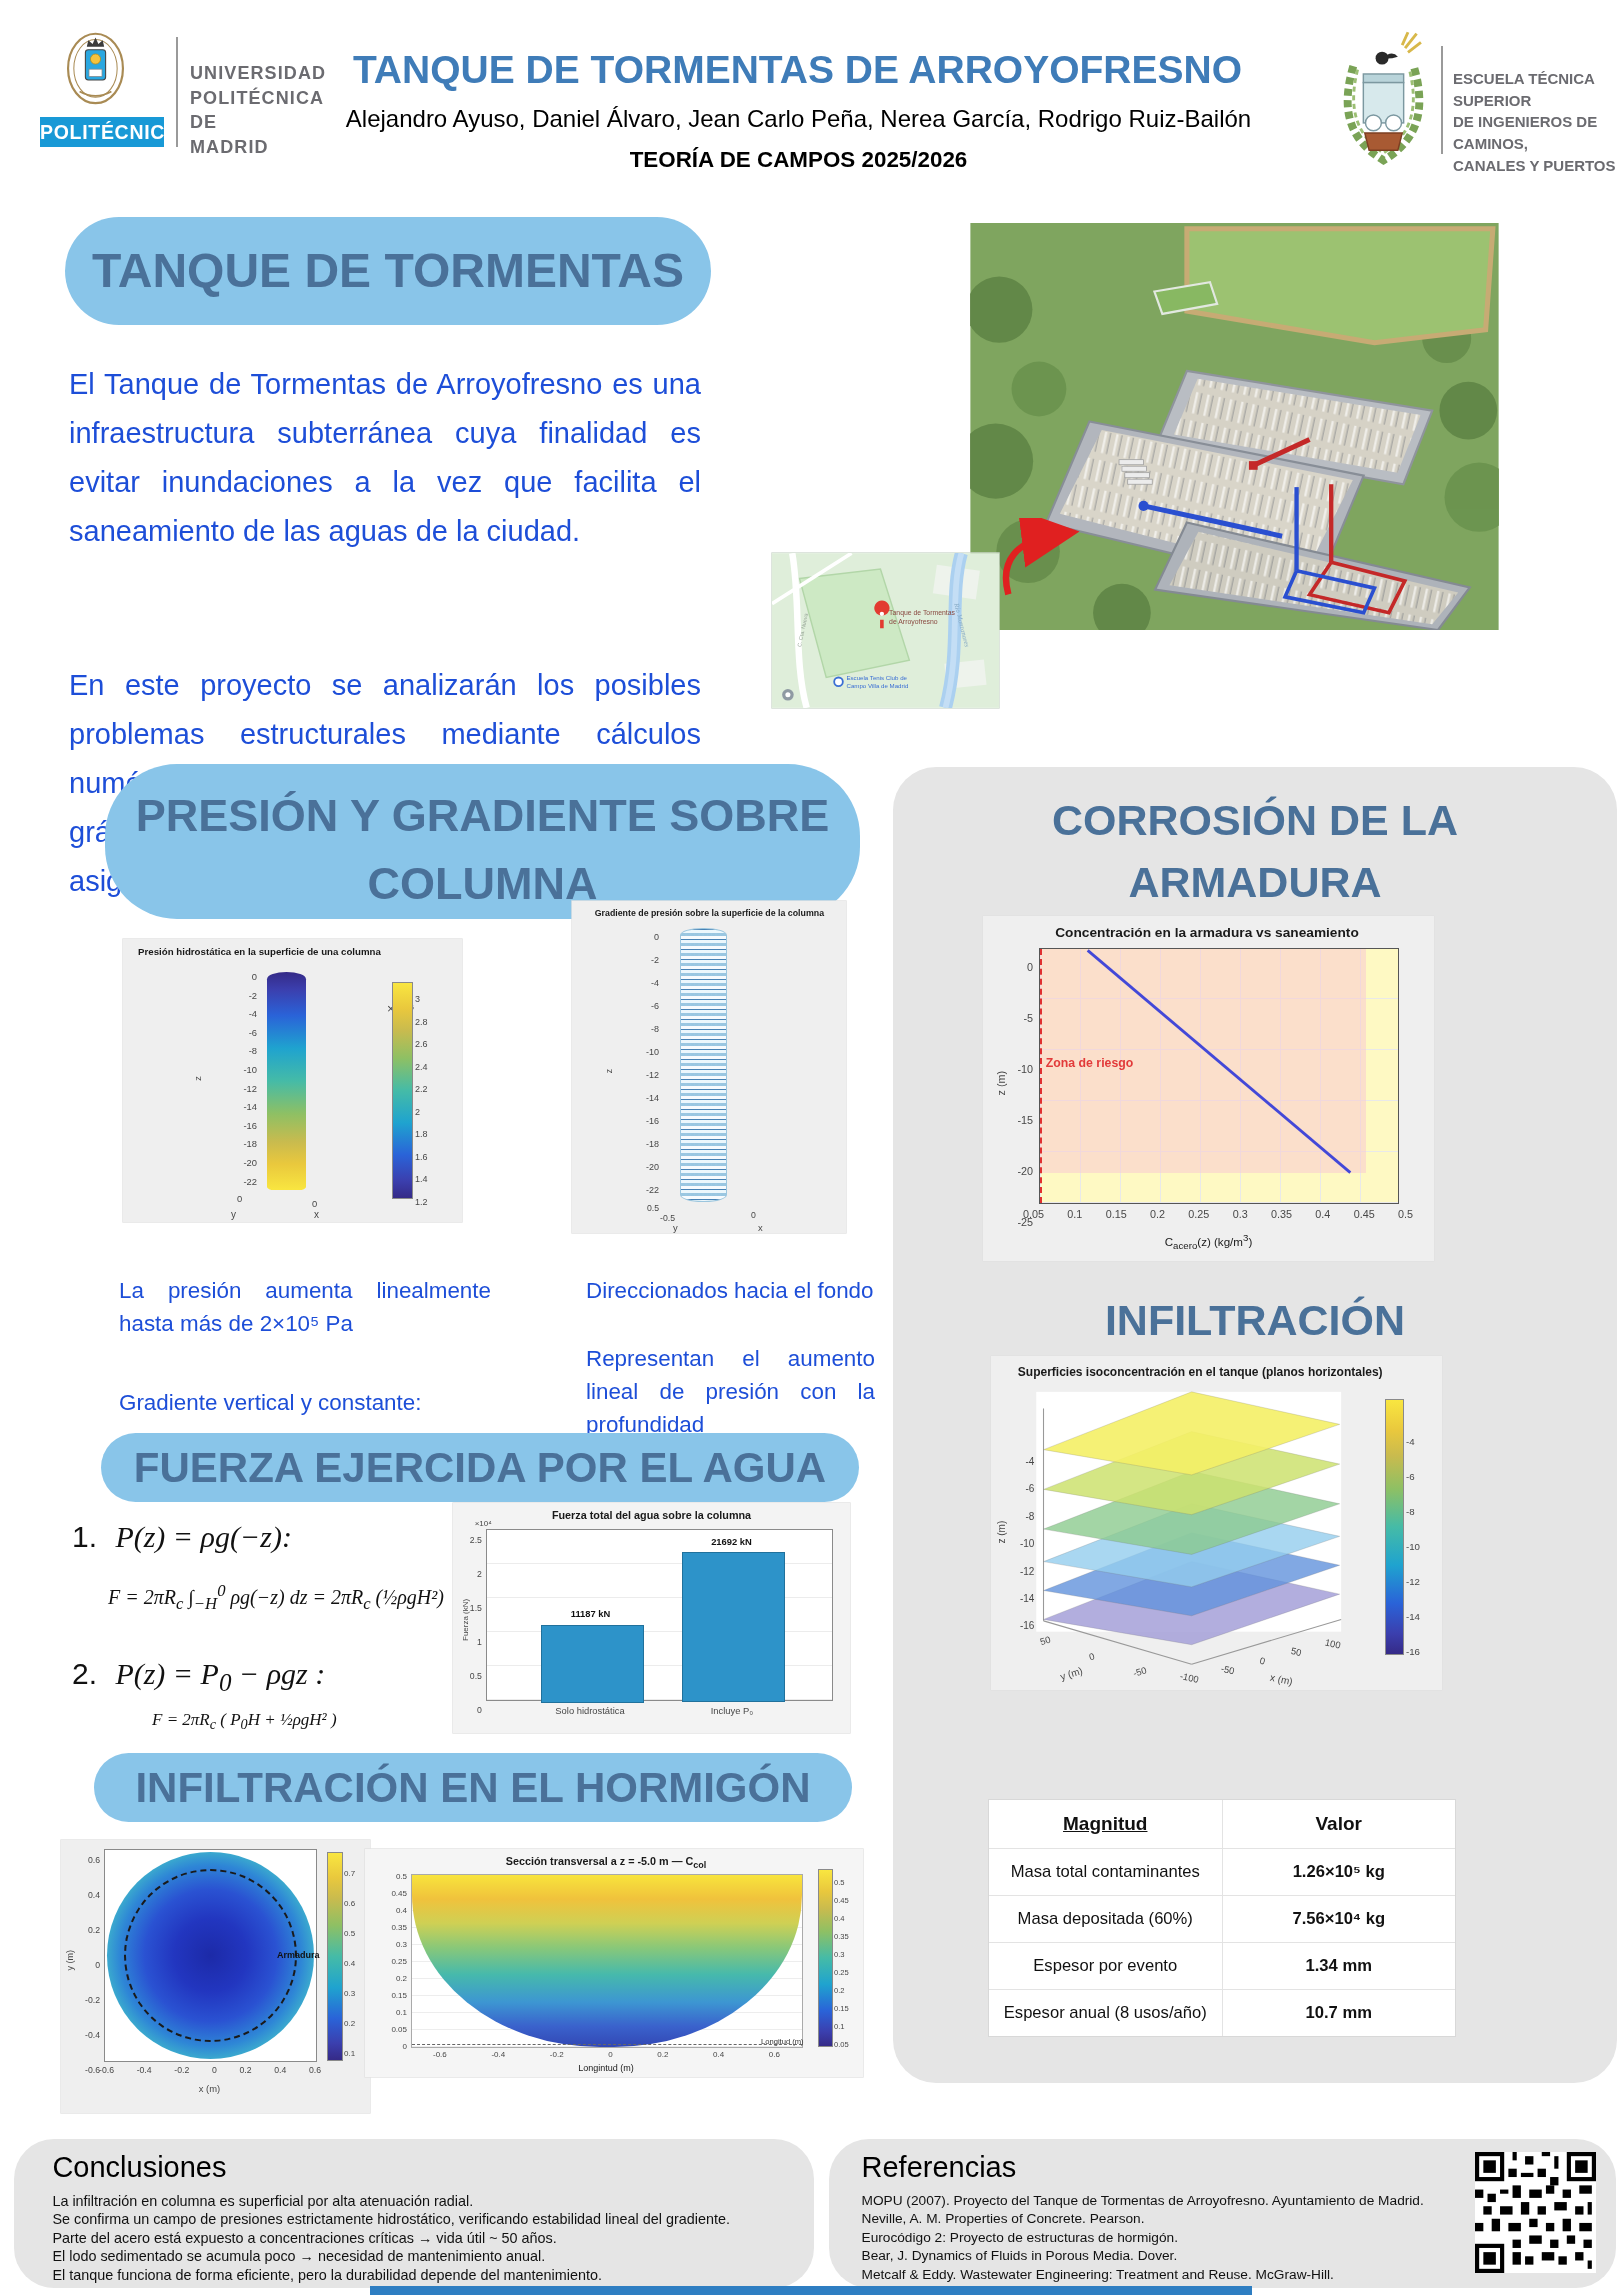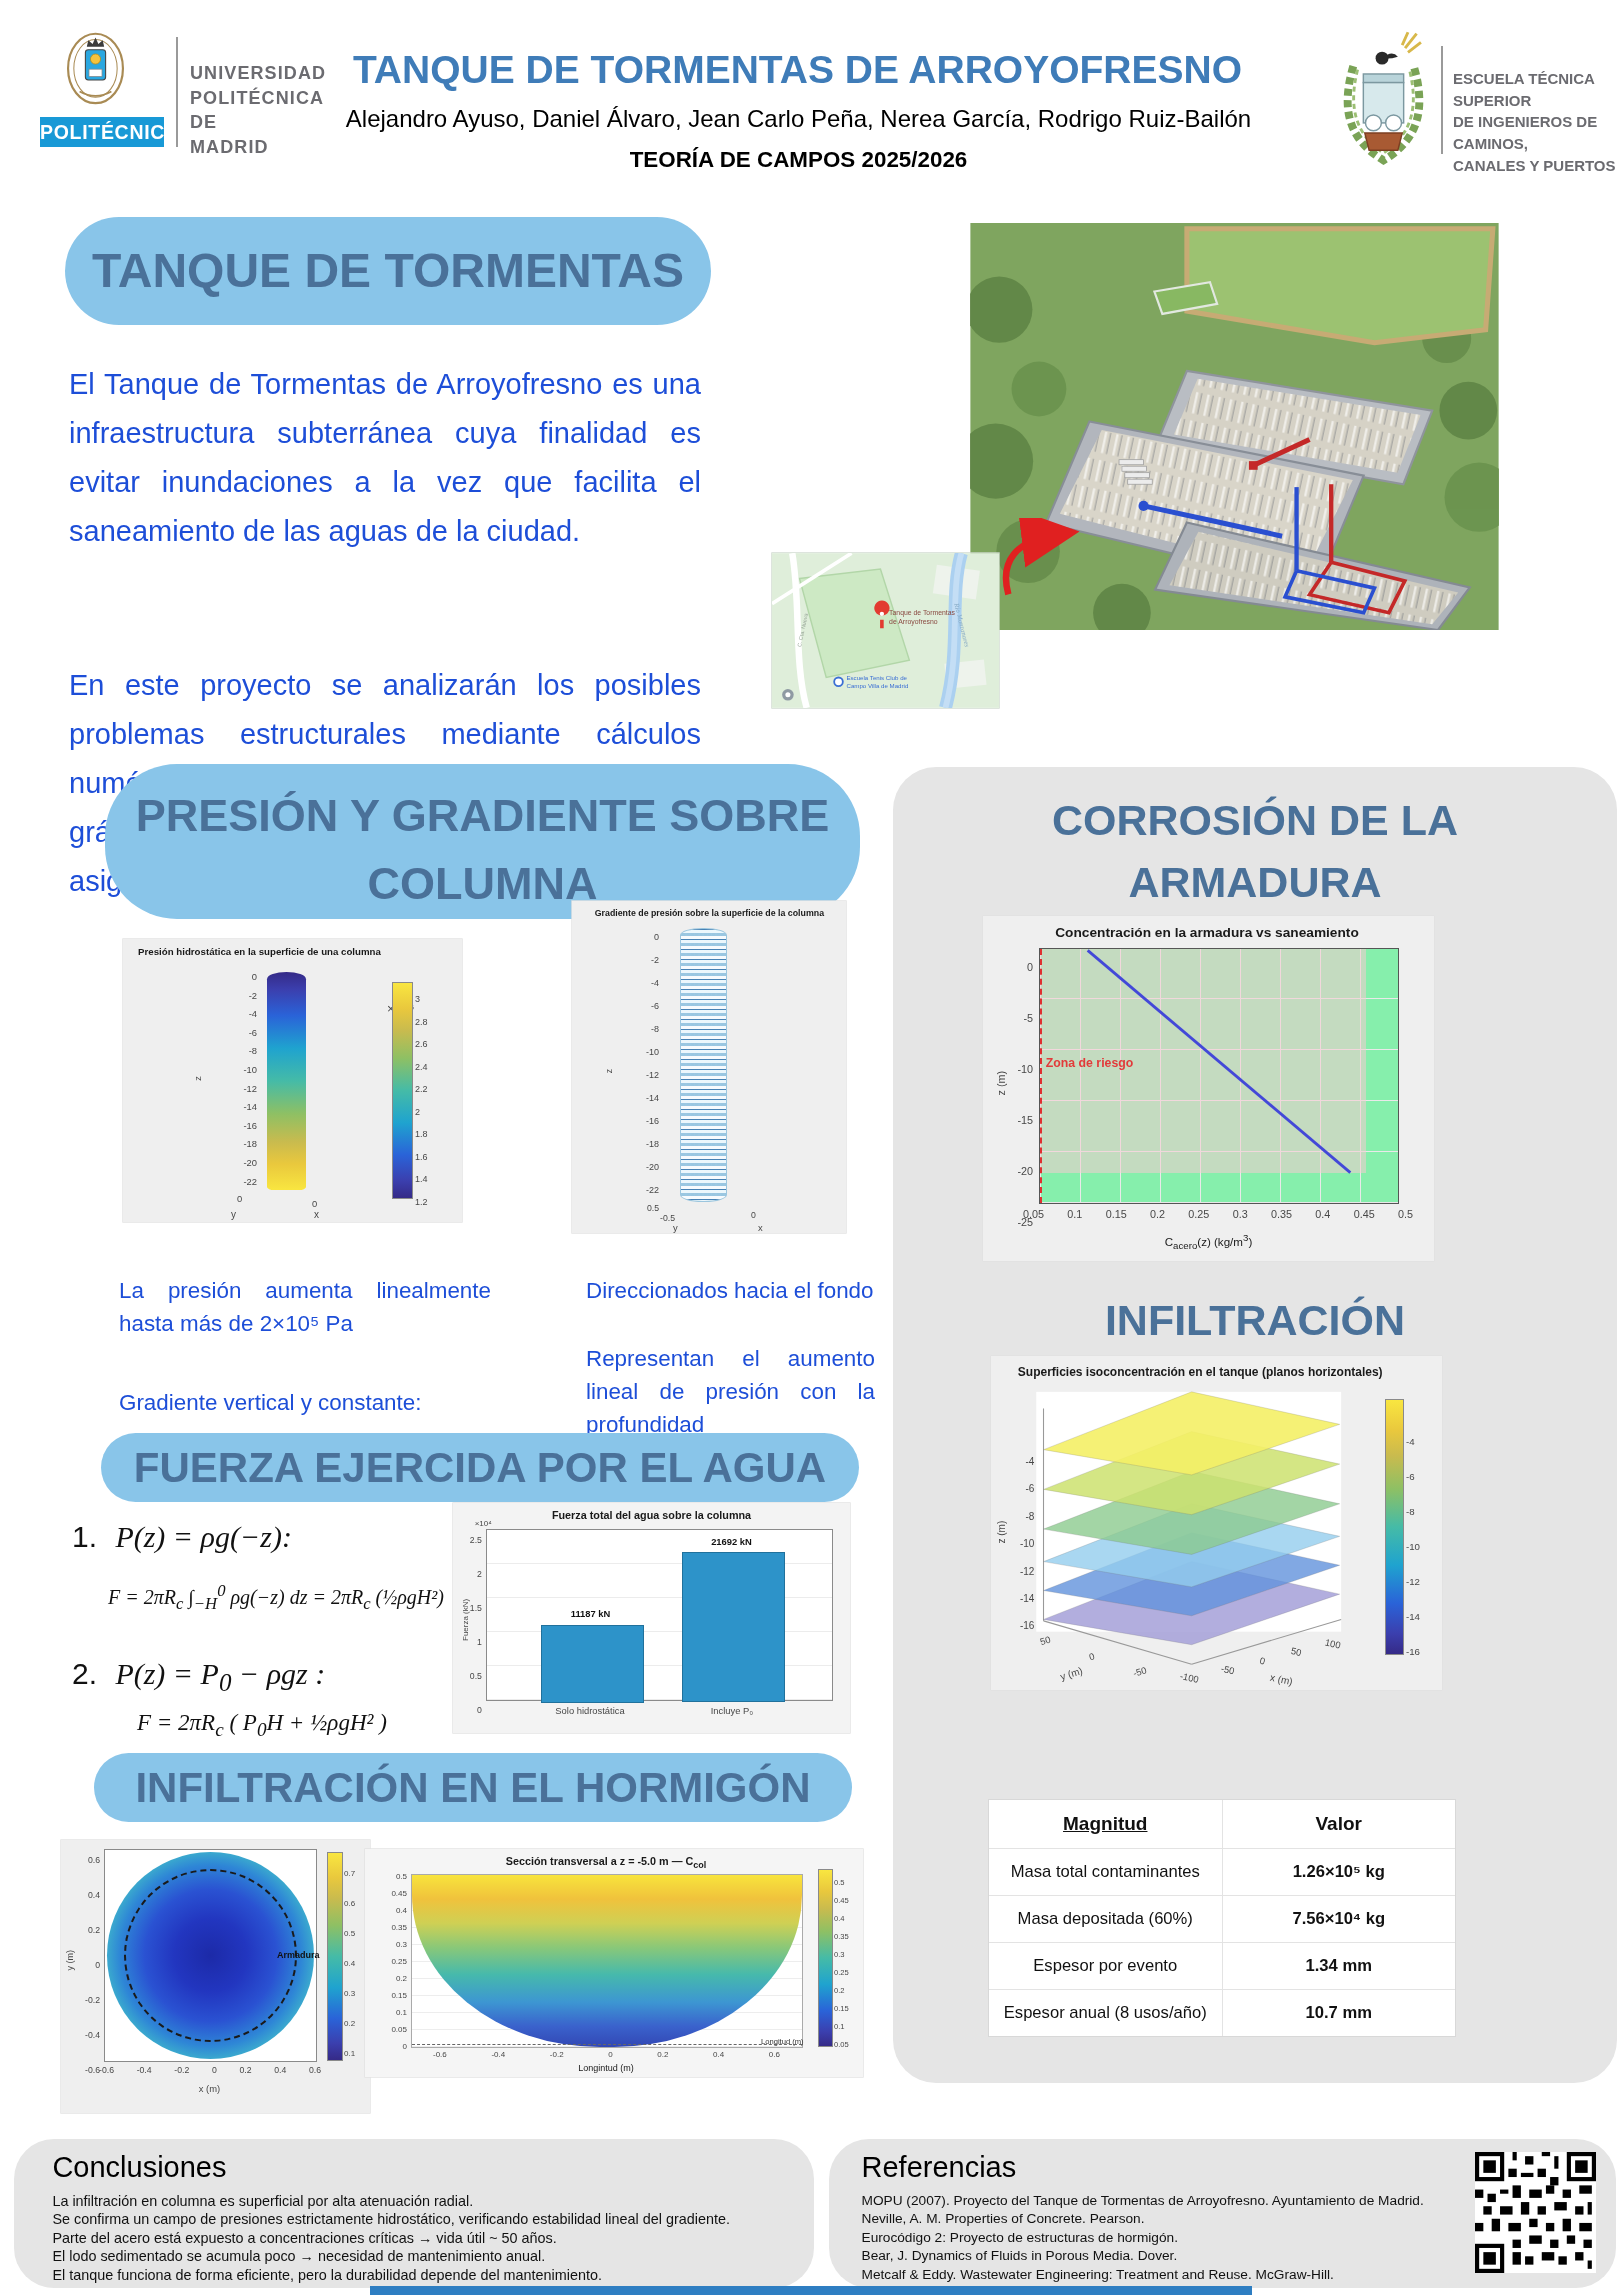--- a/index.html
+++ b/index.html
@@ -234,21 +234,21 @@
 
   <div class="abs" style="left:72px;top:1520px;font-size:30px;">
     <span>1.</span>
     <span class="mathit" style="margin-left:10px;">P(z) = ρg(−z):</span>
   </div>
   <div class="abs mathit" style="left:108px;top:1581px;font-size:20px;width:339px;">F = 2πR<sub>c</sub> ∫<sub>−H</sub><sup>0</sup> ρg(−z) dz = 2πR<sub>c</sub> (½ρgH²)</div>
   <div class="abs" style="left:72px;top:1657px;font-size:30px;">
     <span>2.</span>
     <span class="mathit" style="margin-left:10px;">P(z) = P<sub>0</sub> − ρgz :</span>
   </div>
-  <div class="abs mathit" style="left:137px;top:1710px;font-size:23px;font-style:italic;">F = 2πR<sub>c</sub> ( P<sub>0</sub>H + ½ρgH² )</div>
+  <div class="abs mathit" style="left:152px;top:1710px;font-size:17px;font-style:italic;">F = 2πR<sub>c</sub> ( P<sub>0</sub>H + ½ρgH² )</div>
 
   <div class="fig" style="left:453px;top:1503px;width:397px;height:230px;background:#f3f3f3;">
     <div class="figtitle" style="left:0;top:5.8px;width:100%;font-size:10.8px;">Fuerza total del agua sobre la columna</div>
     <div class="abs" style="left:21.7px;top:16px;font-size:8px;color:#474747;">×10⁴</div>
     <div class="ticks" style="left:4.3px;top:20px;width:24.6px;font-size:8.7px;line-height:34px;">2.5
 2
 1.5
 1
 0.5
 0</div>
@@ -271,21 +271,21 @@
 
   <div class="fig" style="left:983px;top:916px;width:451px;height:345px;">
     <div class="figtitle" style="left:29px;top:8.7px;width:390px;font-size:13.7px;">Concentración en la armadura vs saneamiento</div>
     <div class="ticks" style="left:20px;top:26px;width:30px;font-size:10.8px;line-height:51px;">0
 -5
 -10
 -15
 -20
 -25</div>
     <div class="abs rot" style="left:-4.3px;top:152px;font-size:10.8px;color:#474747;width:43px;">z (m)</div>
-    <div class="abs" style="left:56px;top:32px;width:358px;height:254px;background:#86efac;border:1.1px solid #555;">
+    <div class="abs" style="left:56px;top:32px;width:358px;height:254px;background:#fef9c3;border:1.1px solid #555;">
       <div class="grid-corr"></div>
       <div class="abs" style="left:0;top:0;width:326px;height:224px;background:rgba(248,203,209,0.55);"></div>
       <div class="abs" style="left:0;top:0;height:254px;border-left:2.2px dashed #e03030;"></div>
       <svg class="abs" style="left:0;top:0;" width="358" height="254" viewBox="0 0 496 352">
         <line x1="66" y1="2" x2="430" y2="310" stroke="#4348d8" stroke-width="4"></line>
       </svg>
       <div class="abs" style="left:5.8px;top:107px;font-size:12.3px;font-weight:bold;color:#e23a3a;">Zona de riesgo</div>
     </div>
     <div class="xrow" style="left:40px;top:292px;width:390px;font-size:10.8px;">
       <span>0.05</span>

